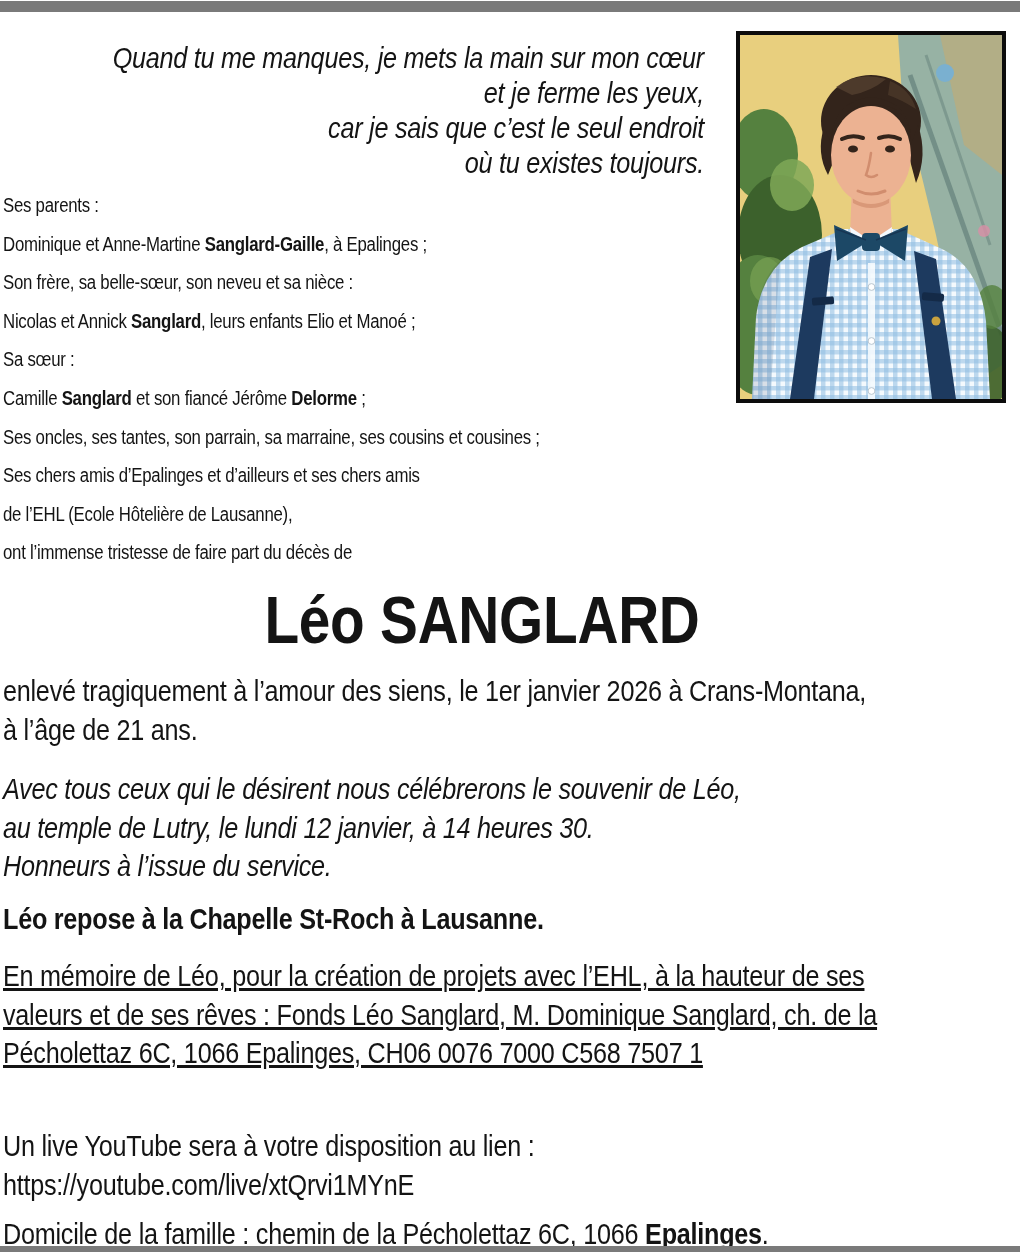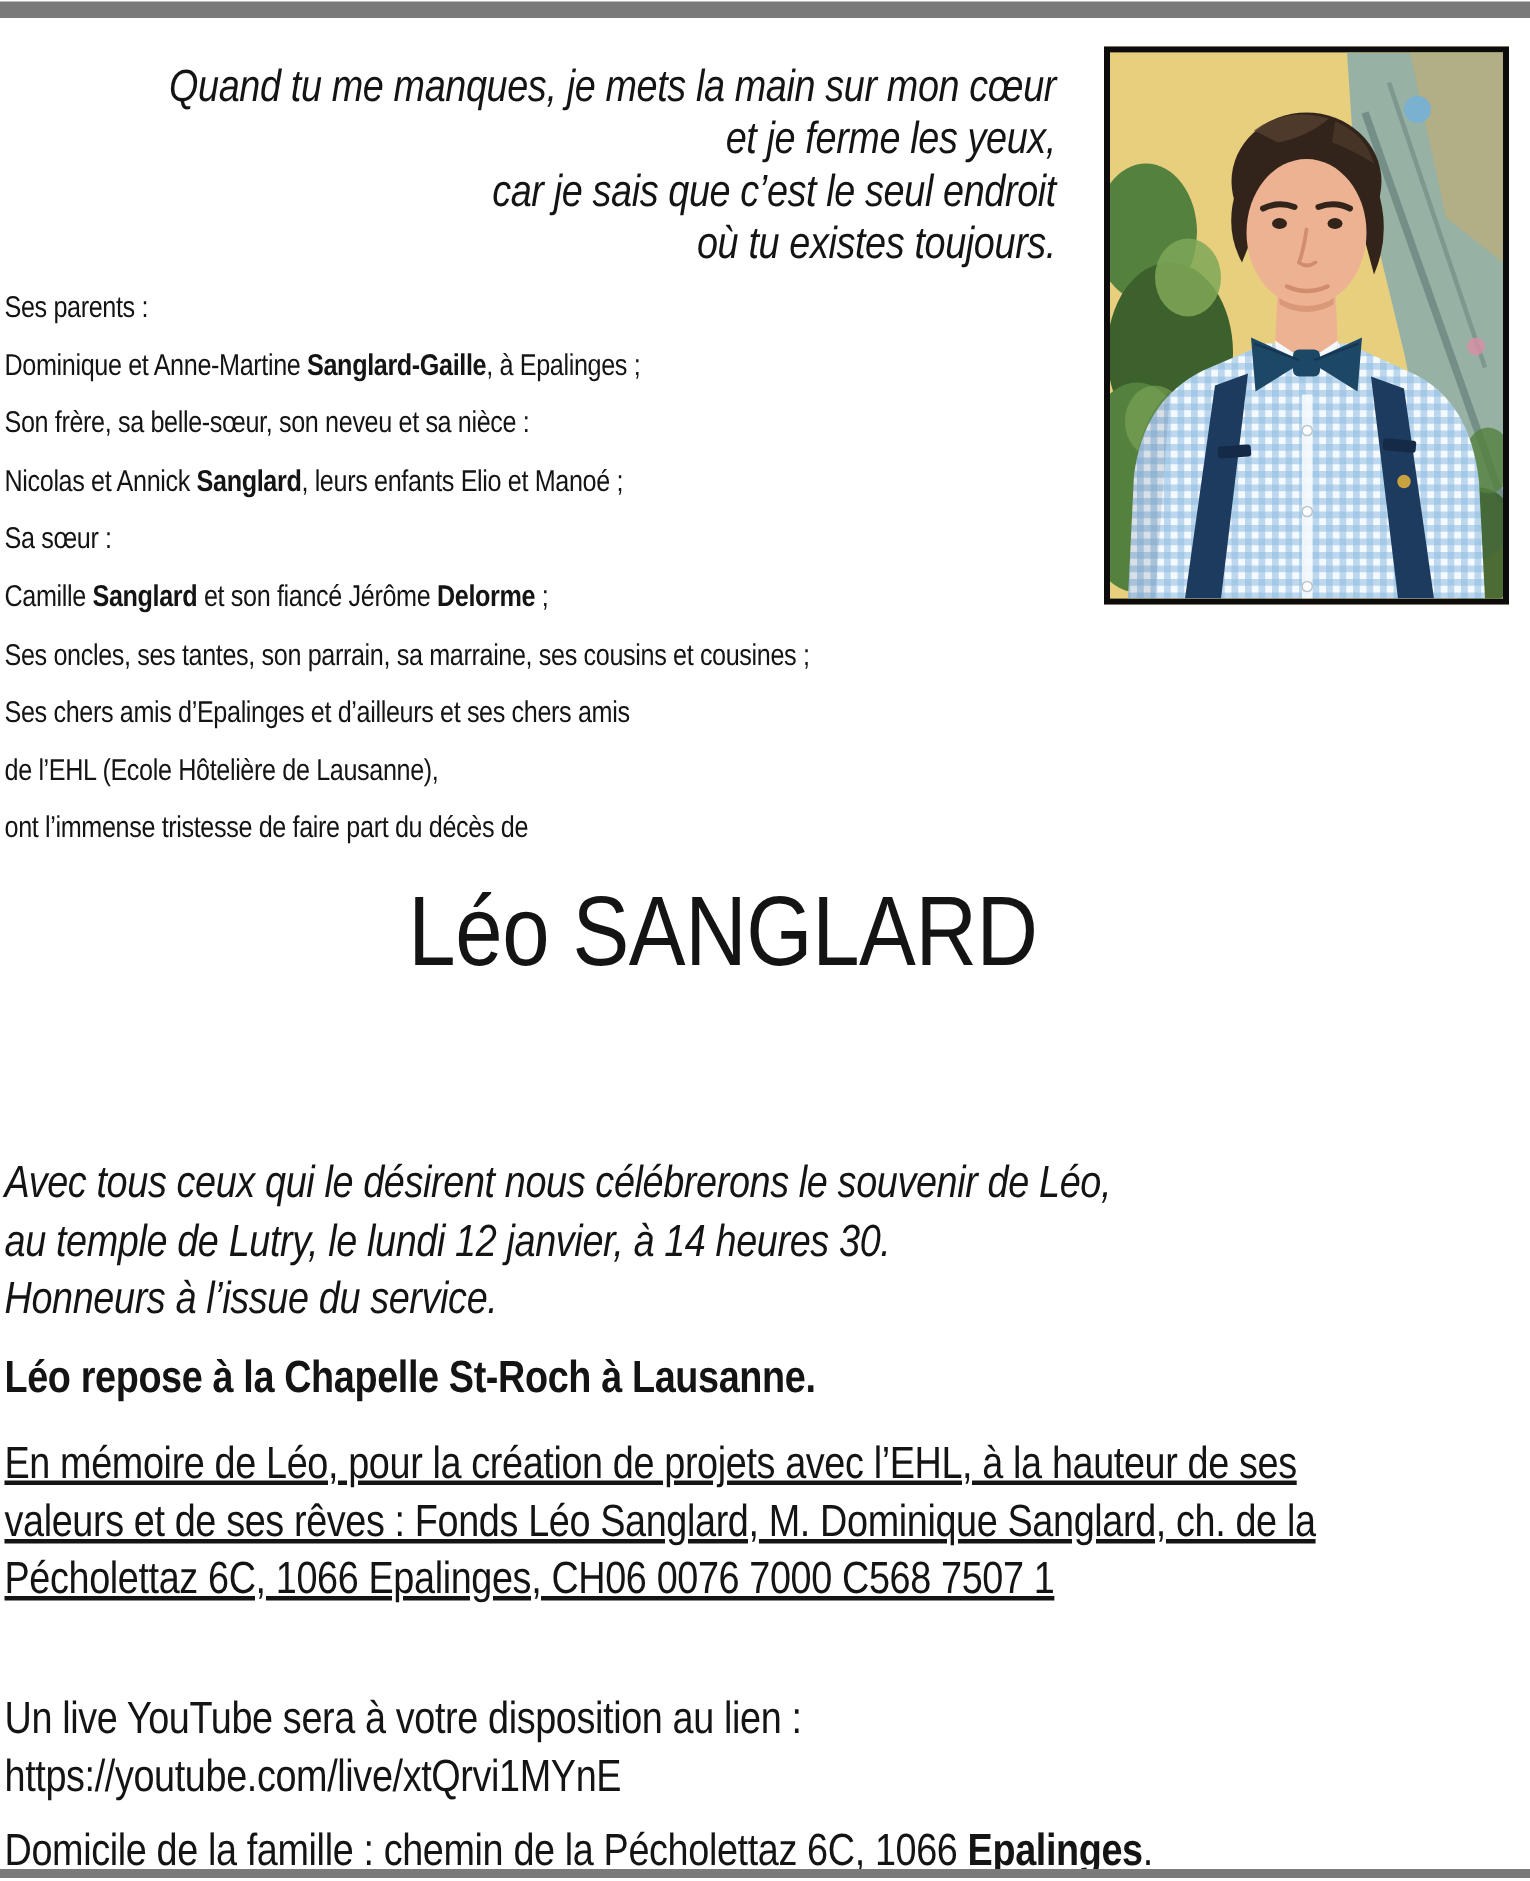--- a/index.html
+++ b/index.html
@@ -27,21 +27,21 @@
   }
   .quote .ln { text-align:right; transform-origin:100% 50%; }
 
   .family {
     position:absolute; top:186px; left:3px; width:1014px;
     font-size:20px; line-height:38.6px;
   }
 
   .title {
     position:absolute; top:583px; left:0; width:964px;
-    font-size:66px; line-height:74px; font-weight:400; text-align:center;
+    font-size:66px; line-height:74px; font-weight:700; text-align:center;
   }
   .title .ln { text-align:center; transform:scaleX(0.86); transform-origin:50% 50%; }
 
   .para { position:absolute; left:3px; width:1014px; font-size:30px; line-height:38.6px; }
   .para-death   { top:672px; }
   .para-ceremony{ top:770px;font-style:italic; }
   .para-repose  { top:900px;font-weight:bold; }
   .para-fund    { top:957px;text-decoration:underline; }
   .para-youtube { top:1127px; }
   .para-address { top:1215px; }
@@ -150,20 +150,24 @@
     <div class="ln"><span>Ses oncles, ses tantes, son parrain, sa marraine, ses cousins et cousines ;</span></div>
     <div class="ln"><span>Ses chers amis d’Epalinges et d’ailleurs et ses chers amis</span></div>
     <div class="ln"><span>de l’EHL (Ecole Hôtelière de Lausanne),</span></div>
     <div class="ln"><span>ont l’immense tristesse de faire part du décès de</span></div>
   </div>
 
   <div class="title">
     <div class="ln">Léo SANGLARD</div>
   </div>
 
+  <div class="para para-death">
+    <div class="ln">enlevé tragiquement à l’amour des siens, le 1er janvier 2026 à Crans-Montana,</div>
+    <div class="ln">à l’âge de 21 ans.</div>
+  </div>
 
   <div class="para para-ceremony">
     <div class="ln">Avec tous ceux qui le désirent nous célébrerons le souvenir de Léo,</div>
     <div class="ln">au temple de Lutry, le lundi 12 janvier, à 14 heures 30.</div>
     <div class="ln">Honneurs à l’issue du service.</div>
   </div>
 
   <div class="para para-repose">
     <div class="ln">Léo repose à la Chapelle St-Roch à Lausanne.</div>
   </div>

